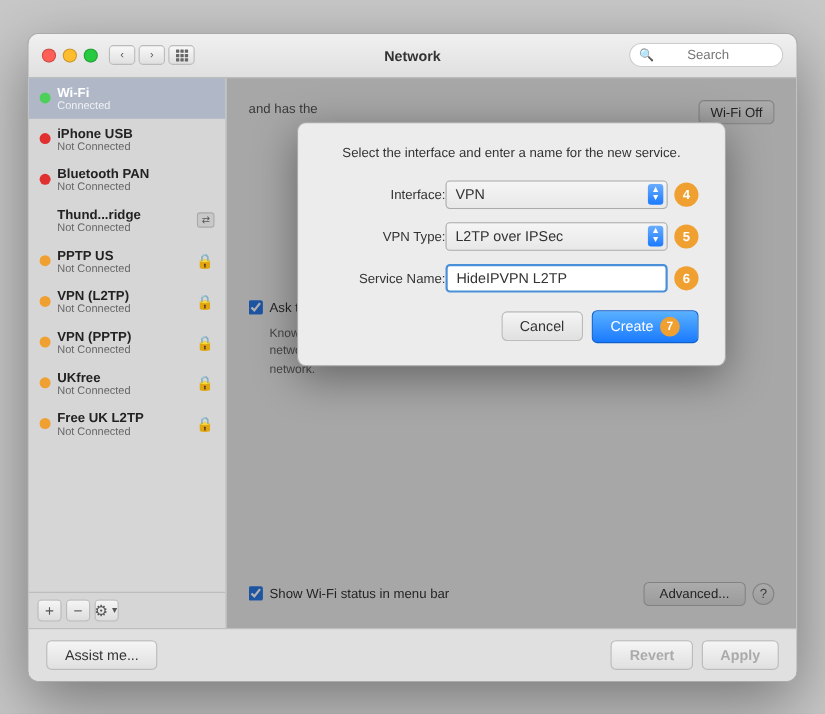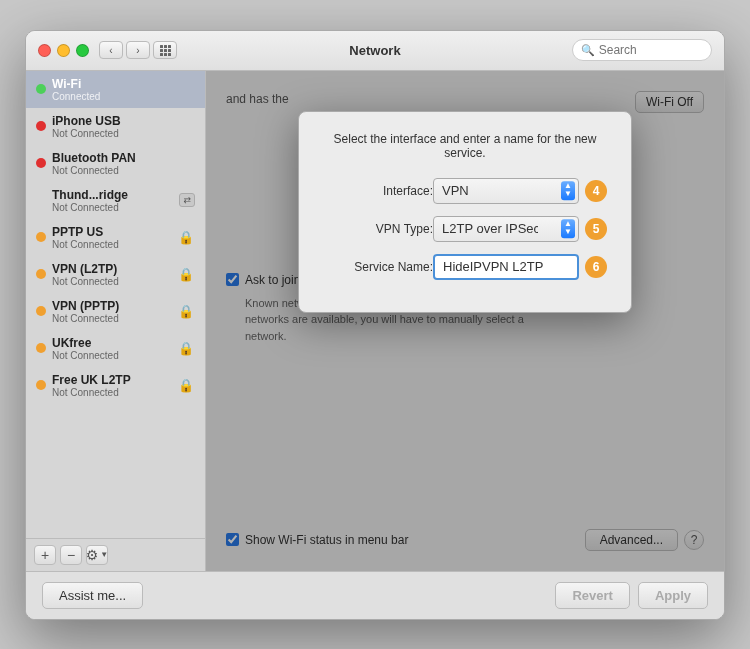--- a/index.html
+++ b/index.html
@@ -120,20 +120,21 @@
       font-size: 11px;
       margin-right: 4px;
     }
     .search-box input {
       border: none;
       outline: none;
       font-size: 12px;
       color: #aaa;
       background: transparent;
       width: 100%;
+      margin-left: 26px;
     }
 
     
     .content {
       flex: 1;
       display: flex;
       overflow: hidden;
     }
 
     
@@ -375,21 +376,21 @@
       align-items: flex-start;
       justify-content: center;
       padding-top: 40px;
       z-index: 100;
     }
 
     .modal {
       background: #ececec;
       border-radius: 8px;
       box-shadow: 0 10px 40px rgba(0,0,0,0.4);
-      width: 334px;
+      width: 390px;
       padding: 20px 24px 20px;
       border: 1px solid #aaa;
     }
 
     .modal-title {
       font-size: 12px;
       color: #333;
       text-align: center;
       margin-bottom: 18px;
     }
@@ -689,20 +690,27 @@
           </div>
 
           <div class="form-row">
             <span class="form-label">Service Name:</span>
             <div class="form-control-wrap">
               <input type="text" class="text-input" value="HideIPVPN L2TP" style="">
               <div class="badge">6</div>
             </div>
           </div>
 
+          <div class="modal-buttons">
+            <button class="cancel-btn">Cancel</button>
+            <button class="create-btn">
+              <span>Create</span>
+              <div class="badge" style="width:18px;height:18px;font-size:11px;">7</div>
+            </button>
+          </div>
         </div>
       </div>
     </div>
   </div>
 
   <div class="action-bar">
     <button class="action-btn assist-btn">Assist me...</button>
     <button class="action-btn disabled">Revert</button>
     <button class="action-btn disabled">Apply</button>
   </div>

